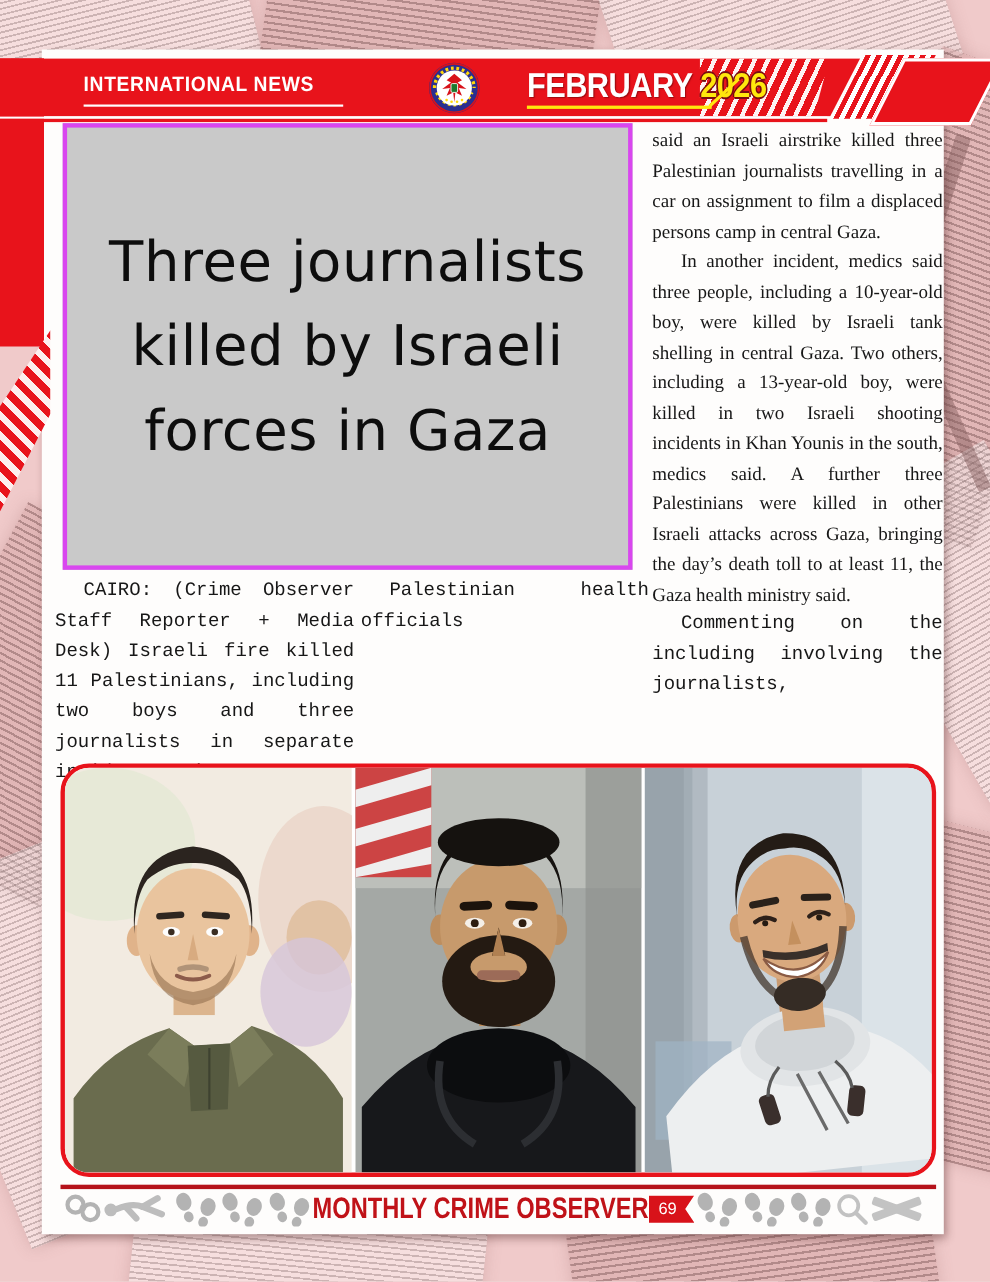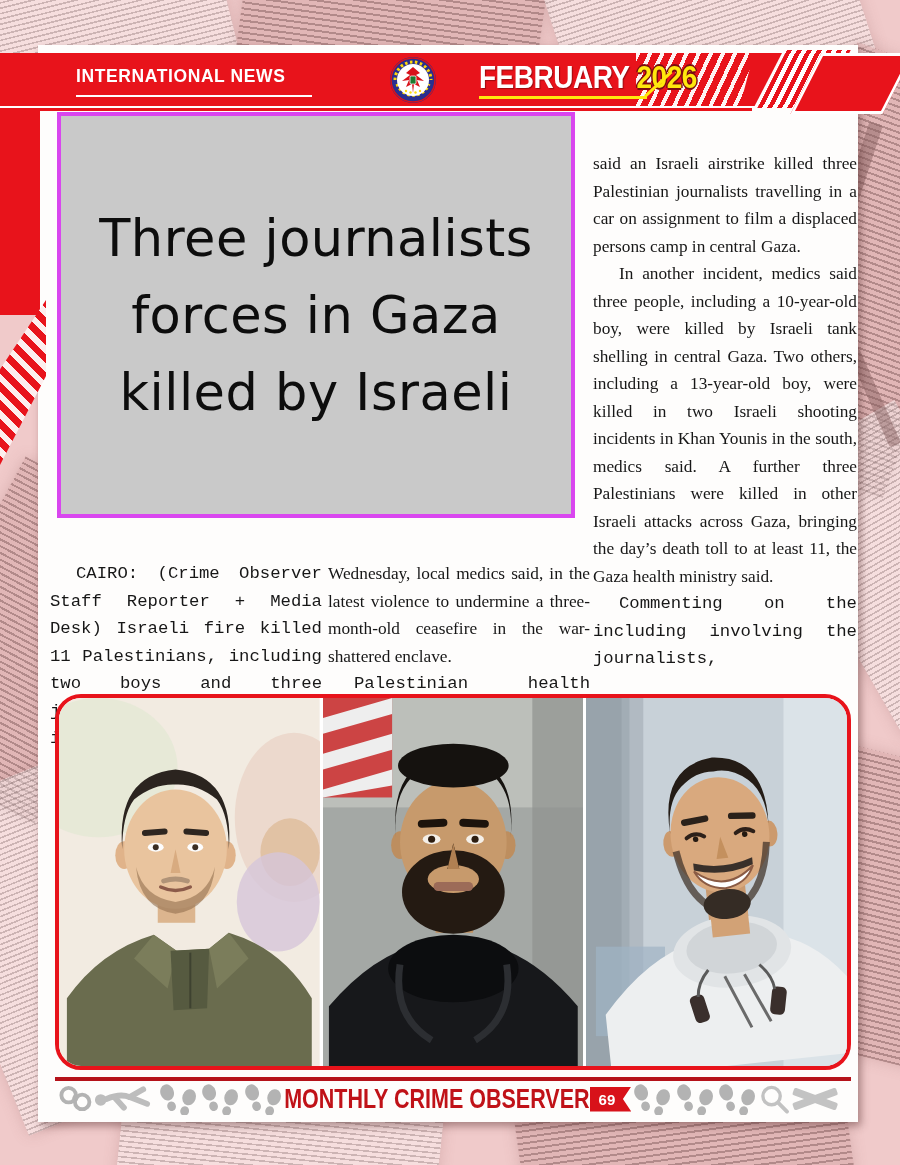--- a/index.html
+++ b/index.html
@@ -50,21 +50,21 @@
 
   
   .headline{position:absolute;left:57px;top:112px;width:518px;height:406px;z-index:4;
             background:#c9c9c9;border:4px solid #d946ef;box-sizing:border-box;
             display:flex;flex-direction:column;justify-content:center;align-items:center;}
   .headline div{font-family:"DejaVu Sans",sans-serif;font-size:51px;line-height:77px;
             color:#0d0d0d;letter-spacing:.5px;white-space:nowrap;}
 
   
   .col{position:absolute;z-index:4;font-family:"Liberation Serif",serif;font-size:17.3px;
-       line-height:27.5px;color:#171717;margin-top:36px;}
+       line-height:27.5px;color:#171717;}
   .frag{margin:0;text-align:justify;}
   .frag.ind{text-indent:26px;}
   .frag.cont{text-align-last:justify;font-family:Liberation Mono, monospace;}
   #col1{left:50px;top:524px;width:272px;height:170px;}
   #col2{left:328px;top:524px;width:262px;height:170px;}
   #col3{left:593px;top:114px;width:264px;height:580px;}
 
   
   .photo-panel{position:absolute;left:55px;top:694px;width:796px;height:376px;z-index:4;
         border:4px solid #e8131b;border-radius:26px;background:#fff;box-sizing:border-box;
@@ -72,21 +72,21 @@
   .photo{flex:1;height:100%;}
   .photo svg{display:block;width:100%;height:100%;}
 
   
   .foot-line{position:absolute;left:55px;top:1077px;width:796px;height:4px;background:#b5121a;z-index:4;}
   .foot{position:absolute;left:46px;top:1082px;width:806px;height:34px;z-index:5;
         display:flex;align-items:center;justify-content:space-between;padding:16px 12px;box-sizing:border-box;}
   .foot svg{display:block;}
   .foot-title{color:#c01218;font-weight:bold;font-size:21.5px;letter-spacing:0;
         transform:scaleY(1.25);white-space:nowrap;}
-  .badge{background:#d8121a;color:#fff;font-weight:bold;font-size:15px;
+  .badge{background:#d8121a;color:#fff;font-weight:normal;font-size:15px;
         padding:4px 16px 4px 9px;clip-path:polygon(0 0,100% 0,80% 50%,100% 100%,0 100%);}
 </style>
 </head>
 <body>
 
 <div id="app">
 
   <div class="shard" style="left:-30px;top:-40px;width:260px;height:140px;transform:rotate(-14deg);"></div>
   <div class="shard dk" style="left:240px;top:-30px;width:300px;height:120px;transform:rotate(8deg);"></div>
   <div class="shard" style="left:560px;top:-50px;width:300px;height:150px;transform:rotate(-18deg);"></div>
@@ -131,29 +131,28 @@
   </div>
 
   <div class="feb">
     <span class="m">FEBRUARY</span><span class="y">2026</span>
   </div>
   <div class="feb-u"></div>
   <div class="feb-tail"></div>
 
   <div class="headline">
     <div>Three journalists</div>
+    <div>killed by Israeli</div>
     <div>forces in Gaza</div>
-    <div>killed by Israeli</div>
   </div>
 
   <div class="col" id="col1">
     <p class="frag ind cont">CAIRO: (Crime Observer Staff Reporter + Media Desk) Israeli fire killed 11 Palestinians, including two boys and three journalists in separate incidents in Gaza on</p>
   </div>
   <div class="col" id="col2">
-    <p class="frag">Wednesday, local medics said, in the latest violence to undermine a three-month-old ceasefire in the war-shattered enclave.</p>
     <p class="frag ind cont">Palestinian health officials</p>
   </div>
   <div class="col" id="col3">
     <p class="frag">said an Israeli airstrike killed three Palestinian journalists travelling in a car on assignment to film a displaced persons camp in central Gaza.</p>
     <p class="frag ind">In another incident, medics said three people, including a 10-year-old boy, were killed by Israeli tank shelling in central Gaza. Two others, including a 13-year-old boy, were killed in two Israeli shooting incidents in Khan Younis in the south, medics said. A further three Palestinians were killed in other Israeli attacks across Gaza, bringing the day’s death toll to at least 11, the Gaza health ministry said.</p>
     <p class="frag ind cont">Commenting on the including involving the journalists,</p>
   </div>
 
   <div class="photo-panel">
 

